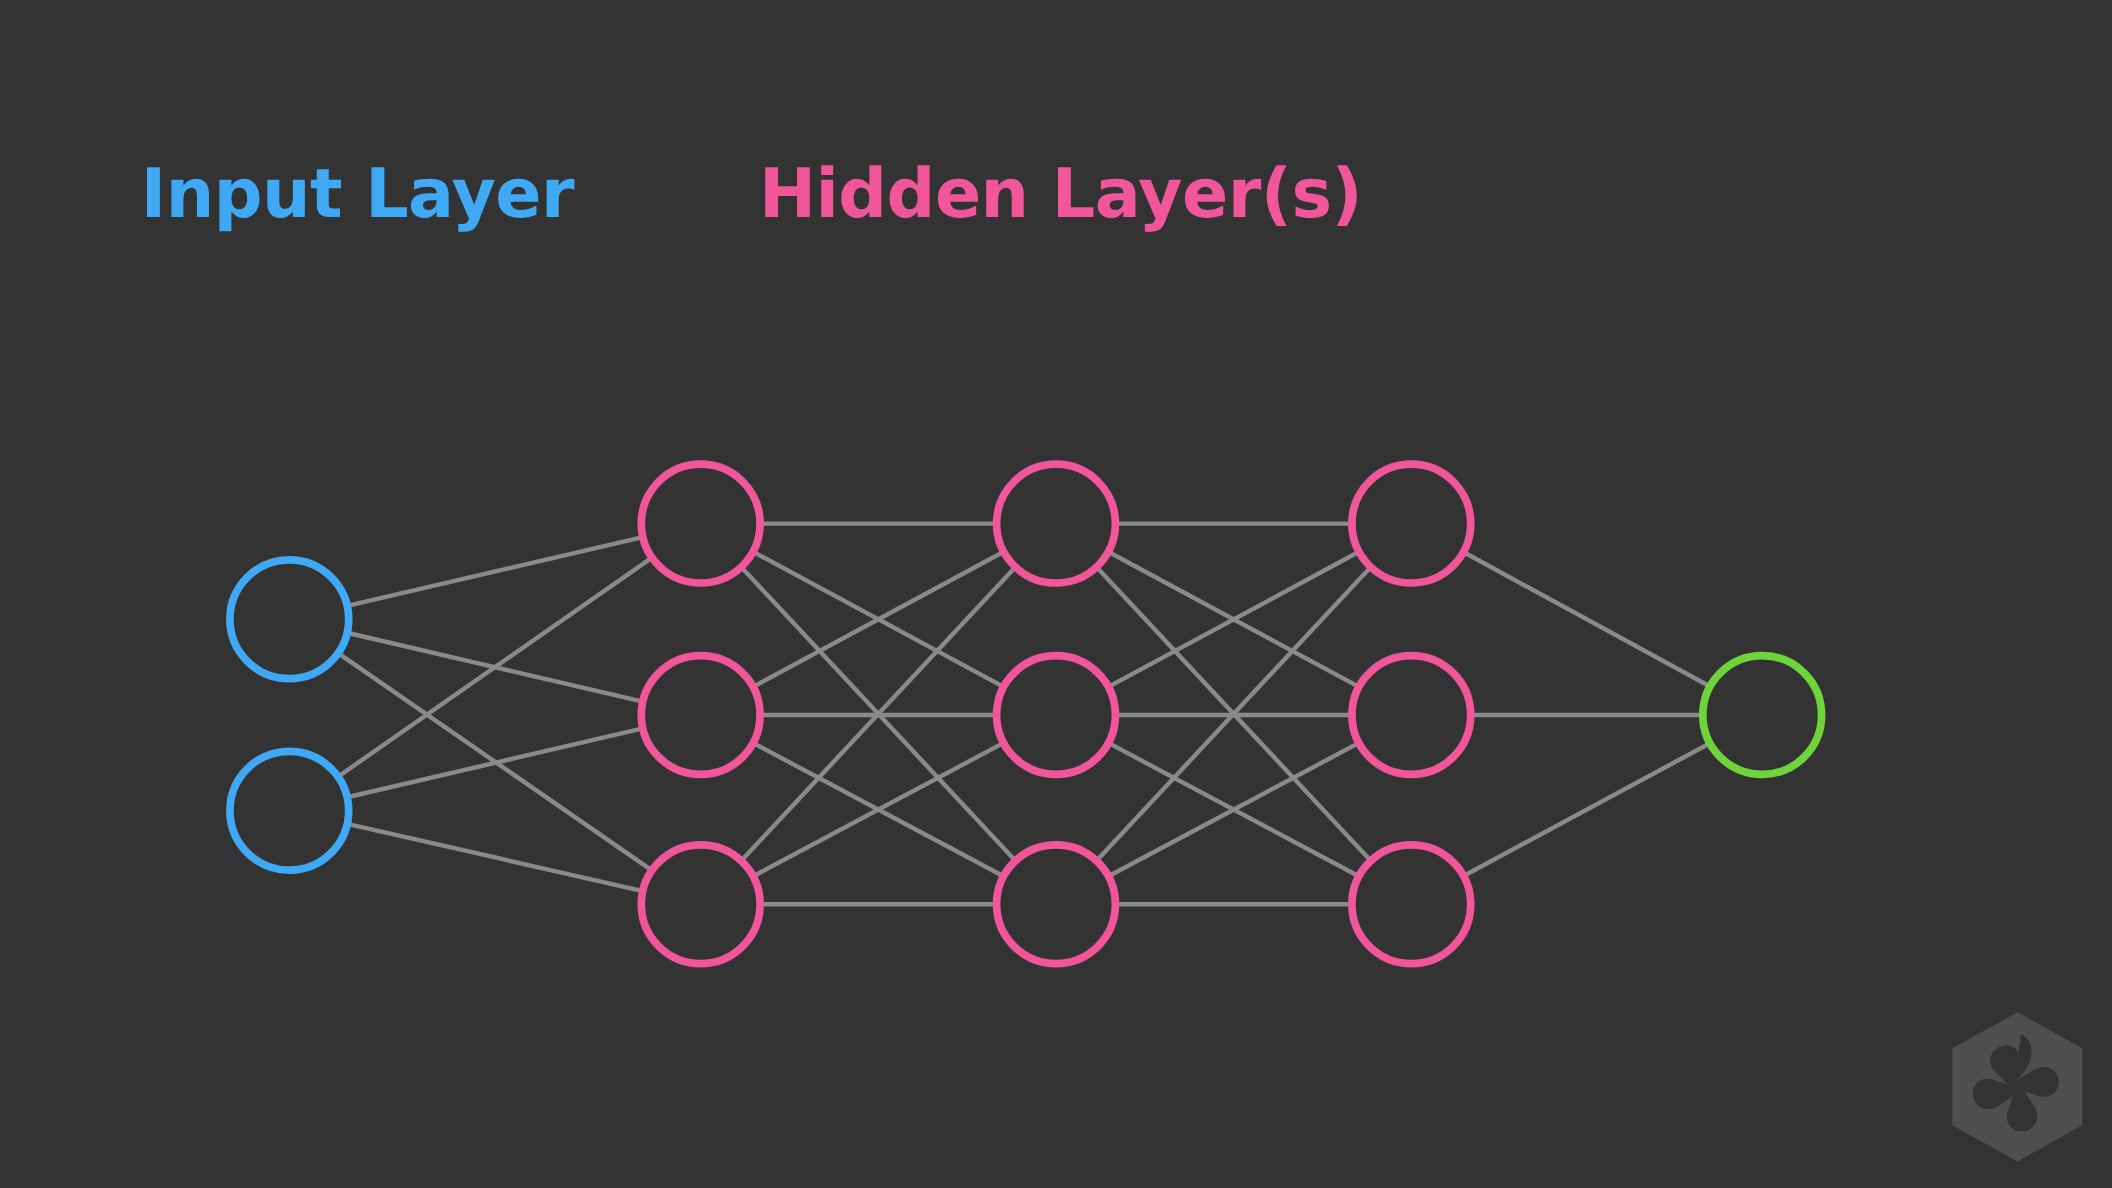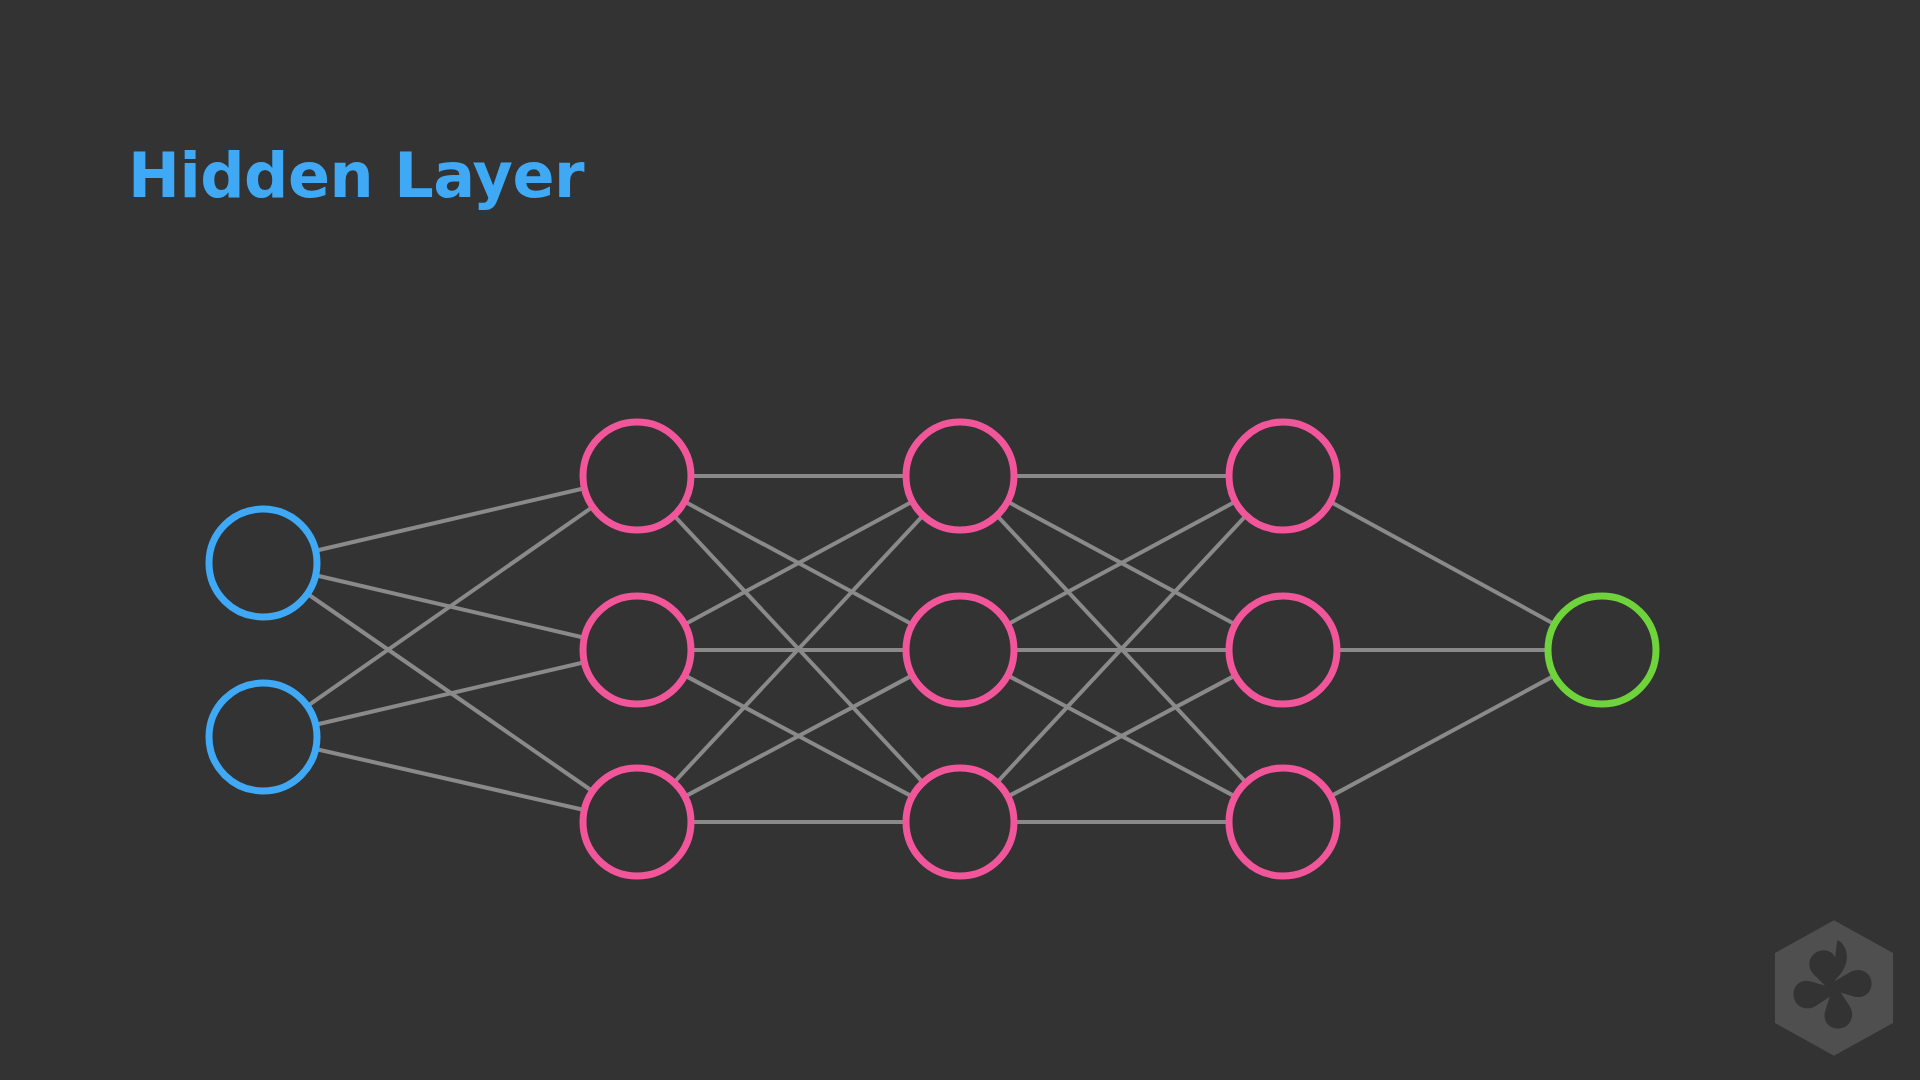--- a/index.html
+++ b/index.html
@@ -66,22 +66,23 @@
     width: 132px;
     height: 140px;
     opacity: 1;
   }
 </style>
 </head>
 <body>
 
 <div id="stage">
 
-  <div class="layer-label" id="label-input">Hidden Layer</div>
+  <div class="layer-label" id="label-input">Input Layer</div>
 
+  <div class="layer-label" id="label-hidden">Hidden Layer(s)</div>
 
 
   <svg id="network-svg" viewBox="0 0 1920 1080">
     <g id="edges-group">
         <line x1="315.5957118178311" y1="550.7651686413067" x2="584.4042881821689" y2="488.2348313586933" class="edge-line" stroke="#8A8A8A" stroke-width="4"></line>
         <line x1="315.5957118178311" y1="575.2348313586933" x2="584.4042881821689" y2="637.7651686413067" class="edge-line" stroke="#8A8A8A" stroke-width="4"></line>
         <line x1="307.3941046903766" y1="593.7435110021592" x2="592.6058953096234" y2="791.2564889978408" class="edge-line" stroke="#8A8A8A" stroke-width="4"></line>
         <line x1="307.2829787443678" y1="706.0966378281283" x2="592.7170212556322" y2="506.90336217187166" class="edge-line" stroke="#8A8A8A" stroke-width="4"></line>
         <line x1="315.5957118178311" y1="724.7651686413067" x2="584.4042881821689" y2="662.2348313586933" class="edge-line" stroke="#8A8A8A" stroke-width="4"></line>
         <line x1="315.6571742127388" y1="748.9675395938043" x2="584.3428257872612" y2="810.0324604061957" class="edge-line" stroke="#8A8A8A" stroke-width="4"></line>

